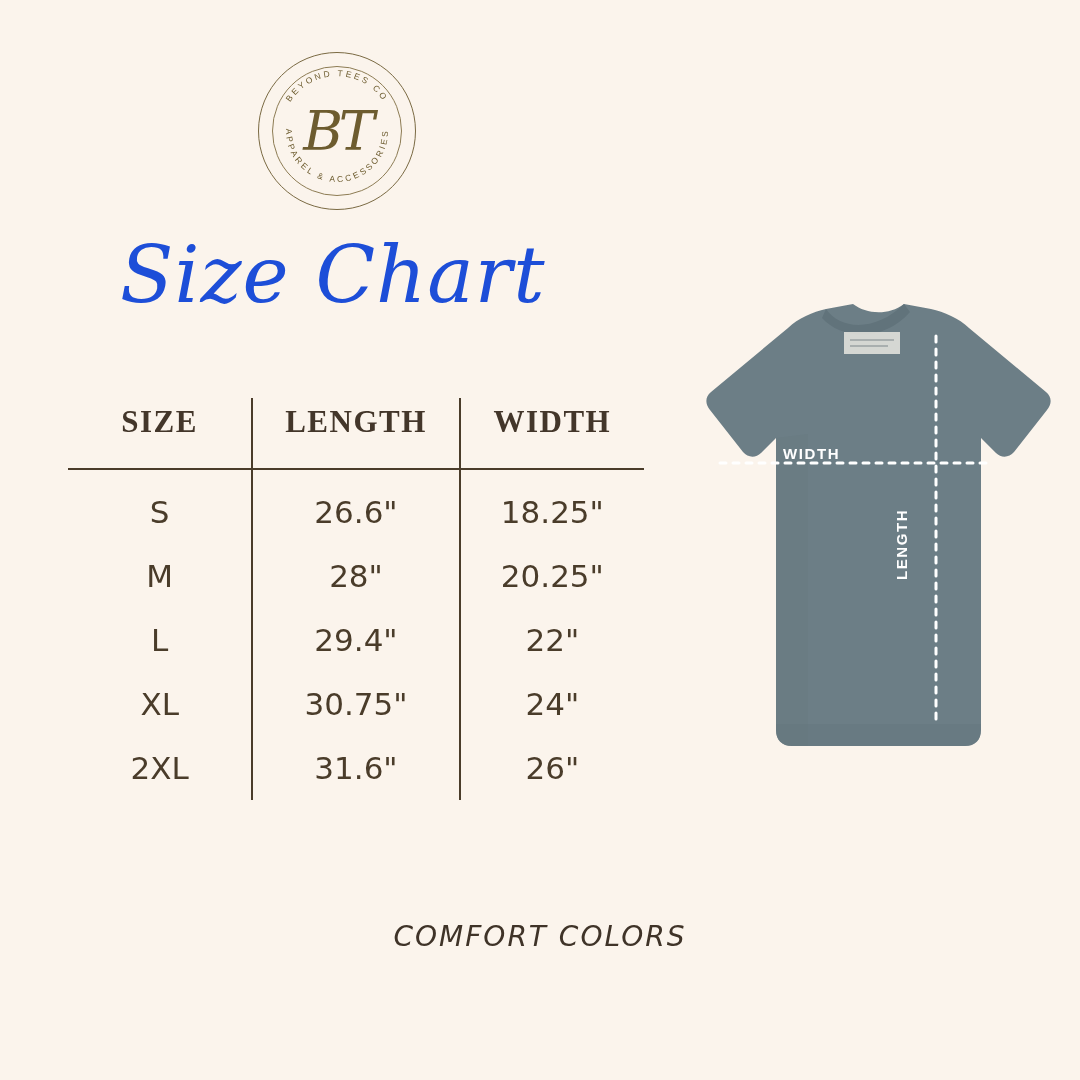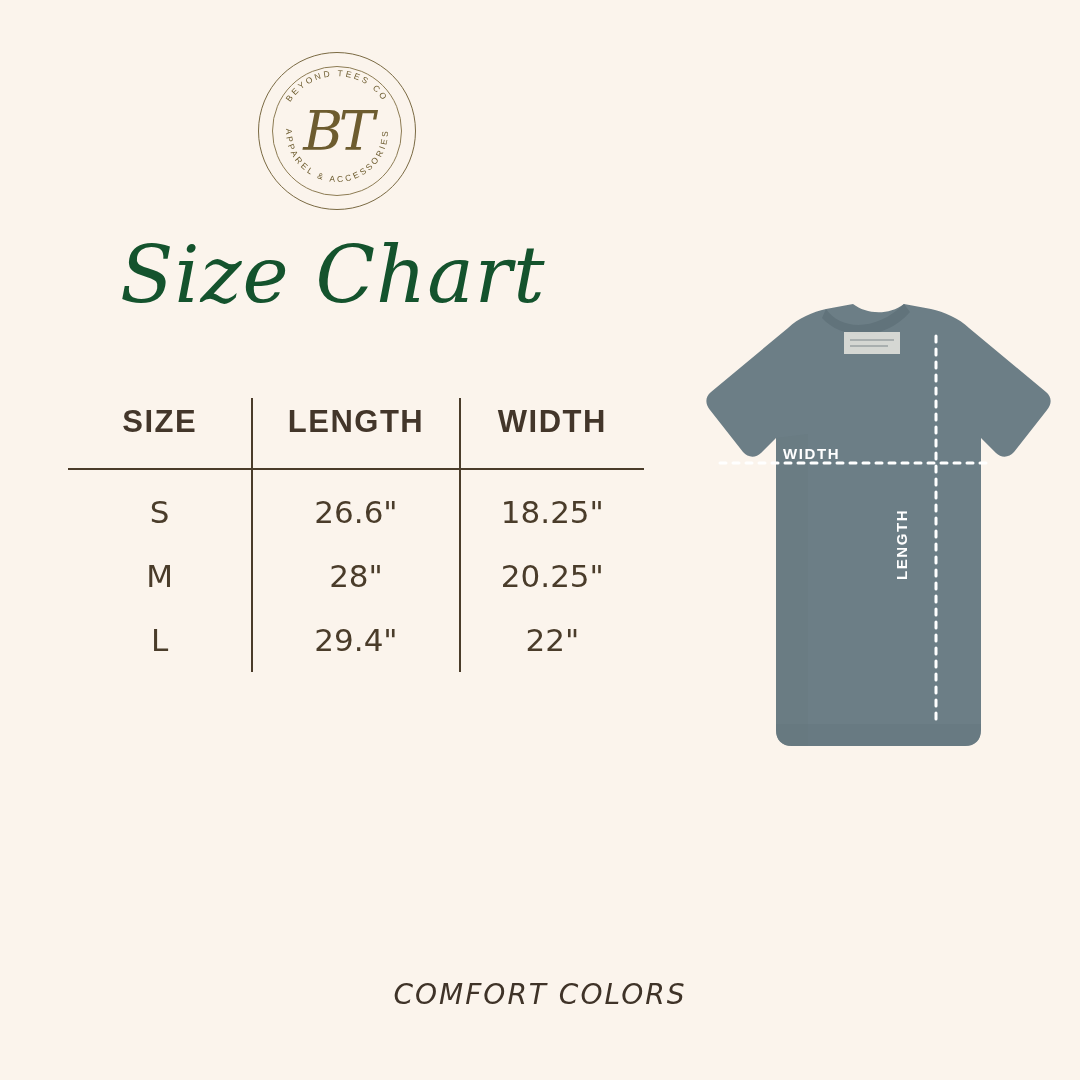--- a/index.html
+++ b/index.html
@@ -66,39 +66,39 @@
 
   
   .title {
     position: absolute;
     left: 120px;
     top: 230px;
     width: 500px;
     font-family: "DejaVu Serif", serif;
     font-style: italic;
     font-size: 78px;
-    color: #14532d;
+    color: #1d4ed8;
     letter-spacing: 1px;
     white-space: nowrap;
   }
 
   
   .chart {
     position: absolute;
     left: 68px;
     top: 398px;
     width: 576px;
   }
   .chart table {
     border-collapse: collapse;
     width: 100%;
     table-layout: fixed;
   }
   .chart th {
-    font-family: Liberation Sans, sans-serif;
+    font-family: Liberation Serif, serif;
     font-weight: bold;
     font-size: 31px;
     color: #43362a;
     letter-spacing: 1.5px;
     padding: 6px 0 28px 0;
     border-bottom: 2px solid #4a3c2a;
   }
   .chart td {
     font-family: "DejaVu Sans", sans-serif;
     font-size: 31px;
@@ -141,21 +141,21 @@
     left: 245px;
     top: 280px;
     transform: rotate(-90deg);
     transform-origin: left top;
   }
 
   
   .footer {
     position: absolute;
     left: 0;
-    top: 978px;
+    top: 920px;
     width: 1080px;
     text-align: center;
     font-family: "DejaVu Sans", sans-serif;
     font-style: italic;
     font-size: 28px;
     letter-spacing: 2px;
     color: #3f3328;
   }
 </style>
 </head>
@@ -206,20 +206,30 @@
         <tr>
           <td>M</td>
           <td class="sep-l">28"</td>
           <td class="sep-l">20.25"</td>
         </tr>
         <tr>
           <td>L</td>
           <td class="sep-l">29.4"</td>
           <td class="sep-l">22"</td>
         </tr>
+        <tr>
+          <td>XL</td>
+          <td class="sep-l">30.75"</td>
+          <td class="sep-l">24"</td>
+        </tr>
+        <tr>
+          <td>2XL</td>
+          <td class="sep-l">31.6"</td>
+          <td class="sep-l">26"</td>
+        </tr>
       </tbody>
     </table>
   </div>
 
   <div class="shirt-wrap">
     <svg class="shirt-svg" width="420" height="470" viewBox="0 0 420 470">
 
       <path d="M140,28
                C150,18 165,12 178,9
                L205,4 C218,14 240,16 256,4

